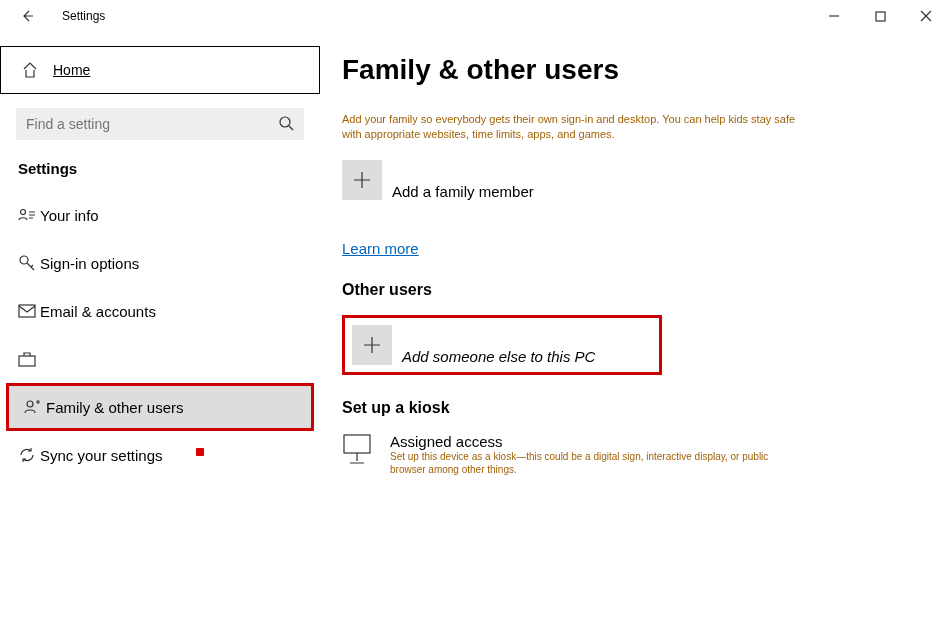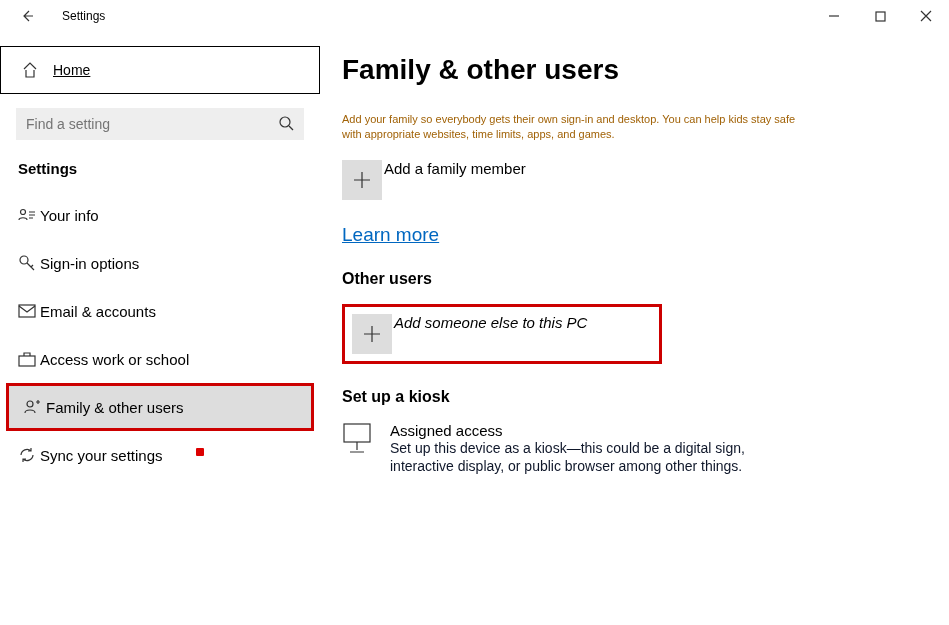--- a/index.html
+++ b/index.html
@@ -22,29 +22,29 @@
   .cat { font-weight:600; font-size:15px; padding:0 18px 14px 18px; }
   .navlist { display:flex; flex-direction:column; }
   .navitem { height:48px; display:flex; align-items:center; padding-left:18px; gap:4px; font-size:15px; }
   .navitem.active { background:#ddd; }
   .highlight-red { outline:3px solid #c00; outline-offset:-3px; }
   .red-dot { position:absolute; width:8px; height:8px; background:#d00; border-radius:1px; margin-left:178px; margin-top:-6px; }
   .icon { width:18px; display:inline-flex; justify-content:center; color:#333; }
   .content { flex:1; padding: 22px 40px 0 22px; overflow:hidden; }
   .h1 { font-size:28px; font-weight:600; margin-bottom:26px; }
   .body-text { font-size:11px; line-height:1.35; color:#a16207; max-width:460px; }
-  .add-tile { display:flex; align-items:flex-start; gap:2px; margin-top:18px; }
+  .add-tile { display:flex; align-items:flex-end; gap:10px; margin-top:18px; }
   .plus-box { width:40px; height:40px; background:#ddd; display:flex; align-items:center; justify-content:center; color:#444; font-size:22px; }
   .tile-label { font-size:15px; }
-  .link { color:#0067c0; font-size:19px; margin-top:24px; display:inline-block; }
+  .link { color:#0067c0; font-size:15px; margin-top:40px; display:inline-block; }
   .h2 { font-size:16px; font-weight:600; margin-top:24px; margin-bottom:16px; }
   .other-tile-wrap { outline:3px solid #c00; padding:10px 6px 10px 10px; width:320px; margin-top:12px;font-style:italic; }
   .kiosk-row { display:flex; gap:18px; margin-top:8px; max-width:440px; }
   .kiosk-text-title { font-size:15px; font-weight:400; }
-  .kiosk-text-sub { font-size:14px; color:#0f172a; line-height:1.3; }
+  .kiosk-text-sub { font-size:10px; color:#a16207; line-height:1.3; }
   svg { stroke:#333; stroke-width:1.2; fill:none; }
 </style>
 </head>
 <body>
 
 <div class="window">
   <div class="titlebar">
     <div class="titlebar-left">
       <div class="back-btn">
         <svg width="16" height="16" viewBox="0 0 16 16">
@@ -123,21 +123,20 @@
           </span>
           <span>Email &amp; accounts</span>
         </div>
         <div class="navitem">
           <span class="icon">
             <svg width="18" height="16" viewBox="0 0 18 16">
                 <rect x="1" y="5" width="16" height="10"></rect>
                 <path d="M6 5 V2 H12 V5"></path>
               </svg>
           </span>
-          <span>Access work or school</span>
         </div>
         <div class="navitem active highlight-red" style="margin:0 6px;">
           <span class="icon">
             <svg width="18" height="16" viewBox="0 0 18 16">
                 <circle cx="6" cy="5" r="3"></circle>
                 <path d="M1 14c0-4 10-4 10 0 M12 3h4 M14 1v4"></path>
               </svg>
           </span>
           <span>Family &amp; other users</span>
         </div>

